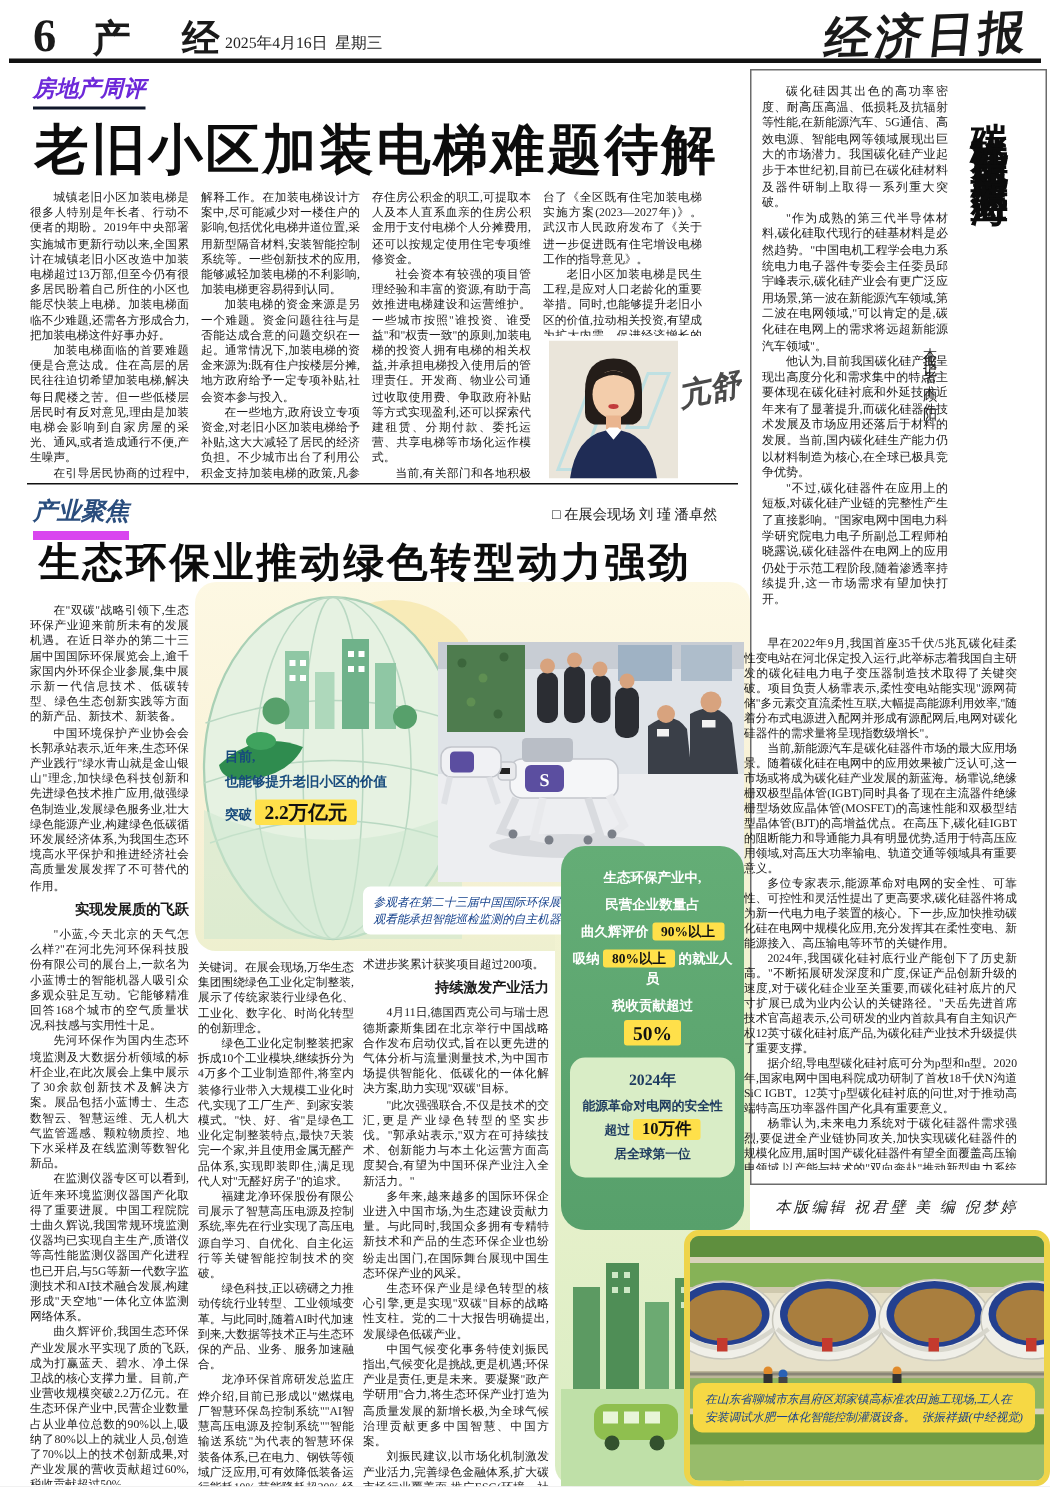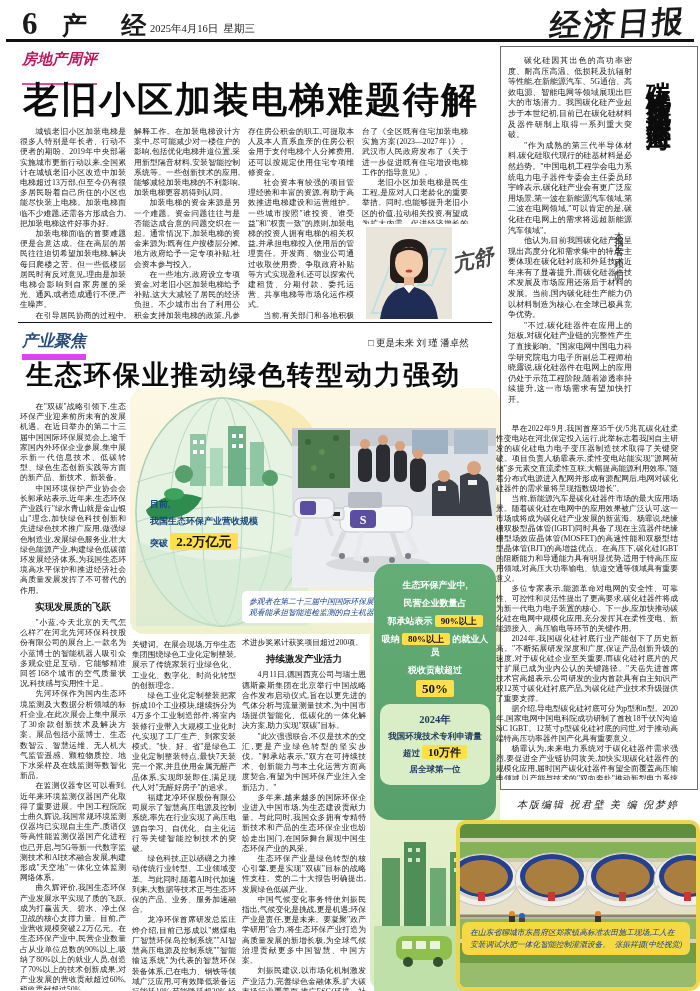--- a/index.html
+++ b/index.html
@@ -6,26 +6,26 @@
   .page{position:relative;width:700px;height:991px;background:#ffffff;margin:0 auto;
         font-family:"Liberation Serif","DejaVu Serif",serif;color:#1a1a1a;overflow:hidden;}
   .abs{position:absolute;}
   
   .pageno{font-size:31px;font-weight:900;}
   .section-title{font-size:25px;font-weight:900;letter-spacing:14px;}
   .date{font-size:10.5px;color:#222;}
   .masthead{font-size:31px;font-weight:900;transform:skewX(-8deg) rotate(-2deg);letter-spacing:3px;}
   .rule{background:#111;}
   
-  .kicker{font-size:15px;font-weight:bold;font-style:italic;color:#be185d;border-bottom:2px solid #ec4899;padding-bottom:14px;}
+  .kicker{font-size:15px;font-weight:bold;font-style:italic;color:#6d28d9;border-bottom:2px solid #0f172a;padding-bottom:2px;}
   .headline1{font-size:36px;font-weight:900;letter-spacing:2px;text-align:center;color:#0c0c0c;}
   .col{font-size:7.8px;line-height:10.2px;text-align:justify;overflow:hidden;}
   .col p{margin:0;text-indent:2em;}
   .col p.ni{text-indent:0;}
-  .col p.sub{text-indent:0;text-align:center;font-weight:bold;font-size:9.5px;margin:6px 0;}
+  .col p.sub{text-indent:0;text-align:right;font-weight:bold;font-size:9.5px;margin:6px 0;}
   .signature{font-size:21px;color:#4a4a4a;transform:rotate(-12deg);font-style:italic;font-weight:bold;}
   .byline1{font-size:9.5px;color:#222;}
   
   .label-blue{font-size:16px;font-weight:bold;font-style:italic;color:#2a4d7d;border-bottom:6px solid #d946ef;padding-bottom:2px;}
   .headline2{font-size:27px;font-weight:900;letter-spacing:2px;color:#0c0c0c;}
   .cream{background:linear-gradient(180deg,#fdf8e3 0%,#f8f1d6 70%,#eef0cf 100%);border-radius:14px;}
   .strip{background:linear-gradient(180deg,#f8f1d6 0%,#eef3cf 40%,#d8ecc2 100%);border-radius:0 0 14px 14px;}
   .globe-text{font-size:9px;color:#174a7c;font-weight:bold;line-height:17px;}
   .ybox{background:#ffe04a;color:#111;font-weight:900;padding:1px 6px;border-radius:2px;}
   .photo-cap{background:#ffffff;border-radius:5px;font-size:7.8px;line-height:11px;color:#15418c;padding:5px 7px;font-style:italic;}
@@ -92,21 +92,21 @@
       <ellipse cx="43" cy="44" rx="3.4" ry="1.6" fill="#c23b3b"></ellipse>
       <rect x="38" y="50" width="10" height="9" fill="#eab58f"></rect>
       <path d="M14 92 Q18 64 38 60 L43 66 L48 60 Q68 64 72 92 Z" fill="#1f2c55"></path>
       <polygon points="38,60 43,66 48,60 46,58 40,58" fill="#ffffff"></polygon>
     </svg>
   </div>
   <div class="abs signature" style="left:452px;top:246px;">亢舒</div>
 
   <div class="abs rule" style="left:18px;top:322px;width:474px;height:1px;"></div>
   <div class="abs label-blue" style="left:22px;top:331px;">产业聚焦</div>
-  <div class="abs byline1" style="left:368px;top:337px;">□ 更是未来  刘  瑾  潘卓然</div>
+  <div class="abs byline1" style="left:368px;top:337px;">□ 在展会现场  刘  瑾  潘卓然</div>
   <div class="abs headline2" style="left:26px;top:357px;width:460px;">生态环保业推动绿色转型动力强劲</div>
 
   <div class="abs cream" style="left:130px;top:388px;width:370px;height:246px;"></div>
   <div class="abs strip" style="left:370px;top:500px;width:130px;height:491px;"></div>
 
   <div class="abs" style="left:132px;top:390px;width:180px;height:240px;">
     <svg width="180" height="240" viewBox="0 0 180 240">
       <circle cx="130" cy="70" r="60" fill="#f6e7ae" opacity="0.8"></circle>
       <ellipse cx="90" cy="122" rx="86" ry="114" fill="#e6f2e2"></ellipse>
       <ellipse cx="90" cy="122" rx="86" ry="114" fill="none" stroke="#a9d0b5" stroke-width="1.5"></ellipse>
@@ -128,21 +128,21 @@
       <rect x="100" y="44" width="4" height="4" fill="#fff"></rect>
         <rect x="107" y="44" width="4" height="4" fill="#fff"></rect>
       <rect x="100" y="54" width="4" height="4" fill="#fff"></rect>
         <rect x="107" y="54" width="4" height="4" fill="#fff"></rect>
       <circle cx="52" cy="84" r="9" fill="#57a06b"></circle>
       <circle cx="138" cy="88" r="8" fill="#57a06b"></circle>
       <path d="M4 150 Q90 190 176 150 L176 236 L4 236 Z" fill="#cde8cf" opacity="0.55"></path>
     </svg>
     <div class="abs globe-text" style="left:18px;top:106px;width:150px;">
       <div>目前,</div>
-      <div>我国生态环保产业营收规模</div>
+      <div>也能够提升老旧小区的价值</div>
       <div style="margin-top:3px;font-family:Liberation Serif, serif;">
         <span>突破</span>
         <span class="ybox" style="font-size:13px;">2.2万亿元</span>
       </div>
     </div>
   </div>
 
   <div class="abs" style="left:292px;top:428px;width:204px;height:160px;">
     <svg width="204" height="160" viewBox="0 0 204 160">
       <rect width="204" height="160" fill="#dfe3e8"></rect>
@@ -204,35 +204,35 @@
 
   <div class="abs photo-cap" style="left:242px;top:591px;width:216px;">
     <span class="cap-credit">陈晓根摄(中经视觉)</span>
     <span>参观者在第二十三届中国国际环保展览会上观看能承担智能巡检监测的自主机器狗。</span>
   </div>
 
   <div class="abs stats" style="left:374px;top:564px;width:122px;height:256px;padding-top:10px;box-sizing:border-box;">
     <div class="s-line">生态环保产业中,</div>
     <div class="s-line">民营企业数量占</div>
     <div class="s-line">
-      <span>郭承站表示</span>
+      <span>曲久辉评价</span>
       <span class="ybox">90%以上</span>
     </div>
     <div class="s-line">
       <span>吸纳</span>
       <span class="ybox">80%以上</span>
       <span>的就业人员</span>
     </div>
     <div class="s-line">税收贡献超过</div>
     <div class="s-line big">
       <span class="ybox" style="font-size:13px;">50%</span>
     </div>
     <div class="stats-light" style="margin:8px 6px 0 6px;text-align:center;">
       <div class="s-line" style="font-size:10.5px;">2024年</div>
-      <div class="s-line">我国环境技术专利申请量</div>
+      <div class="s-line">能源革命对电网的安全性</div>
       <div class="s-line">
         <span>超过</span>
         <span class="ybox" style="font-size:11px;">10万件</span>
       </div>
       <div class="s-line">居全球第一位</div>
     </div>
   </div>
 
   <div class="abs" style="left:374px;top:828px;width:122px;height:163px;">
     <svg width="122" height="163" viewBox="0 0 122 163">

